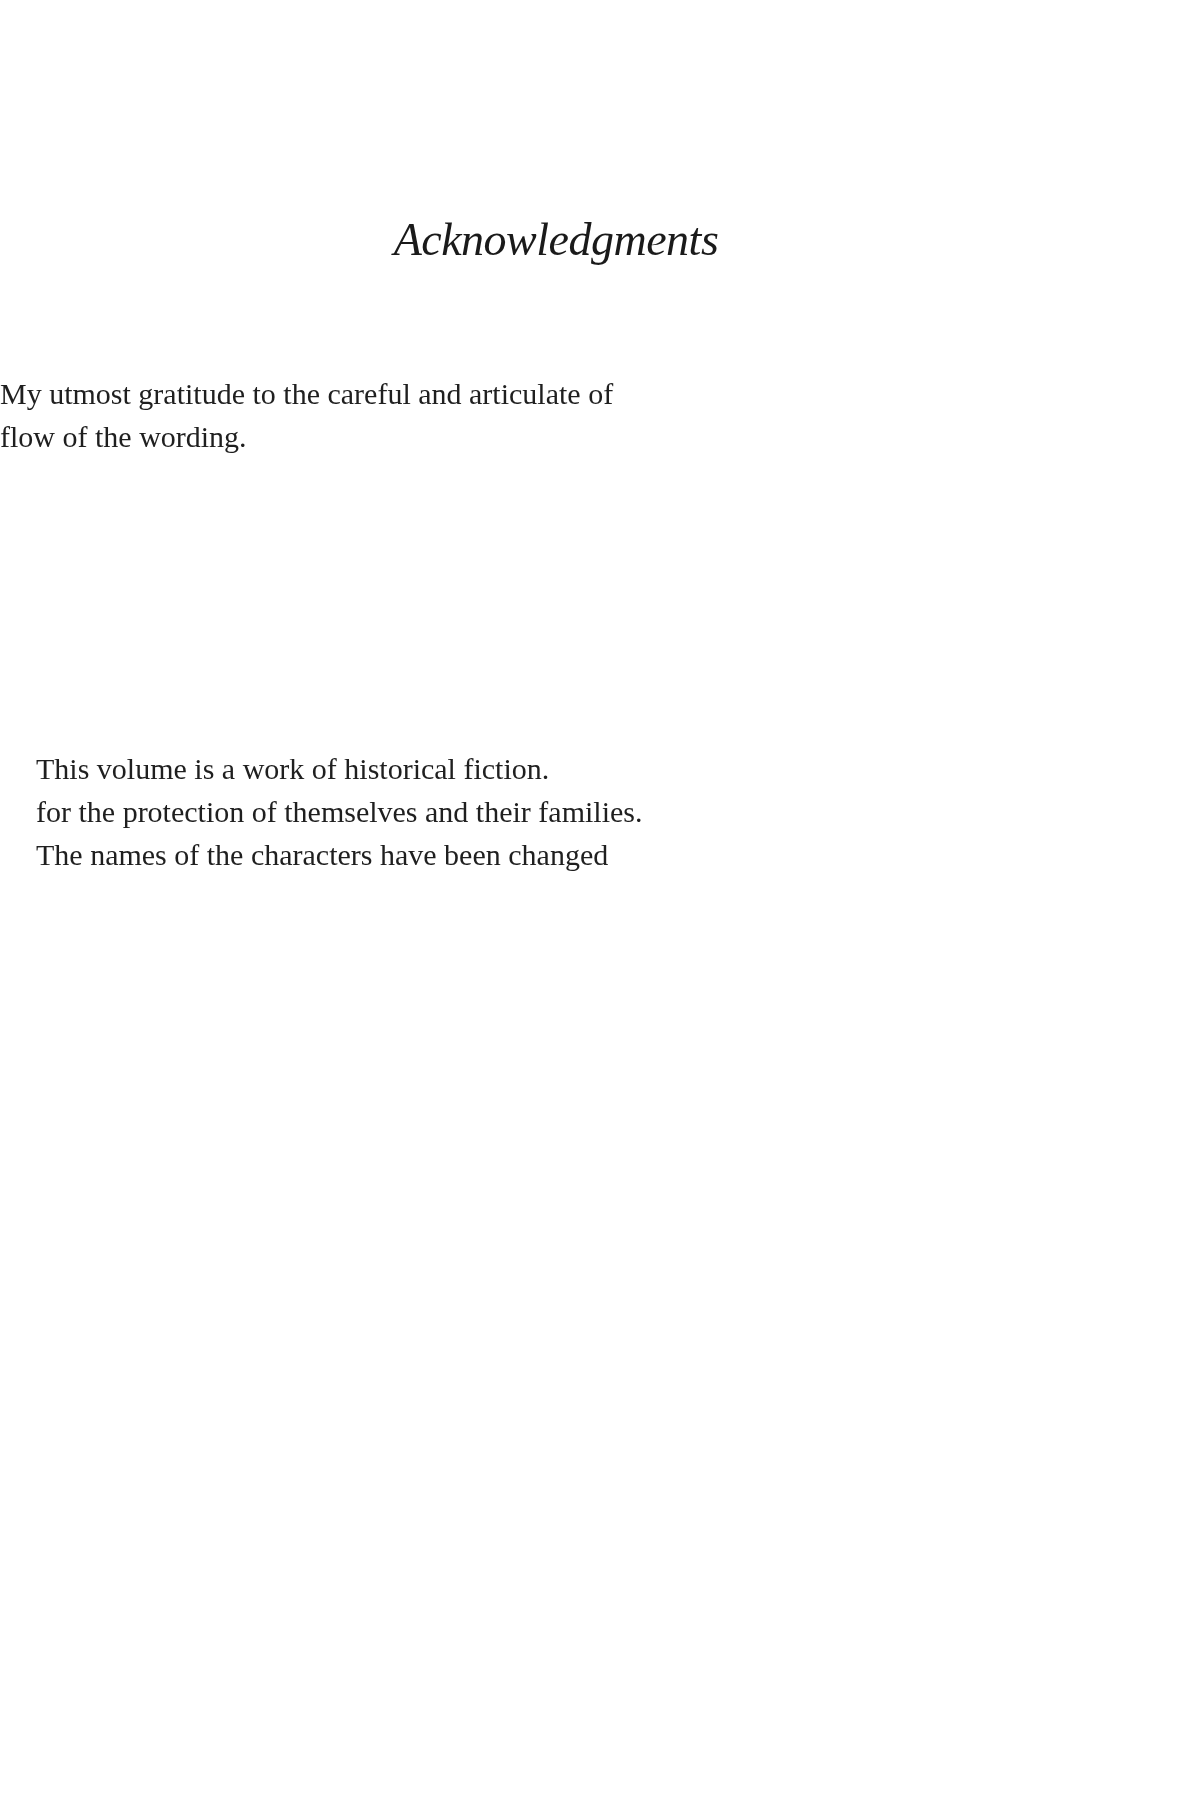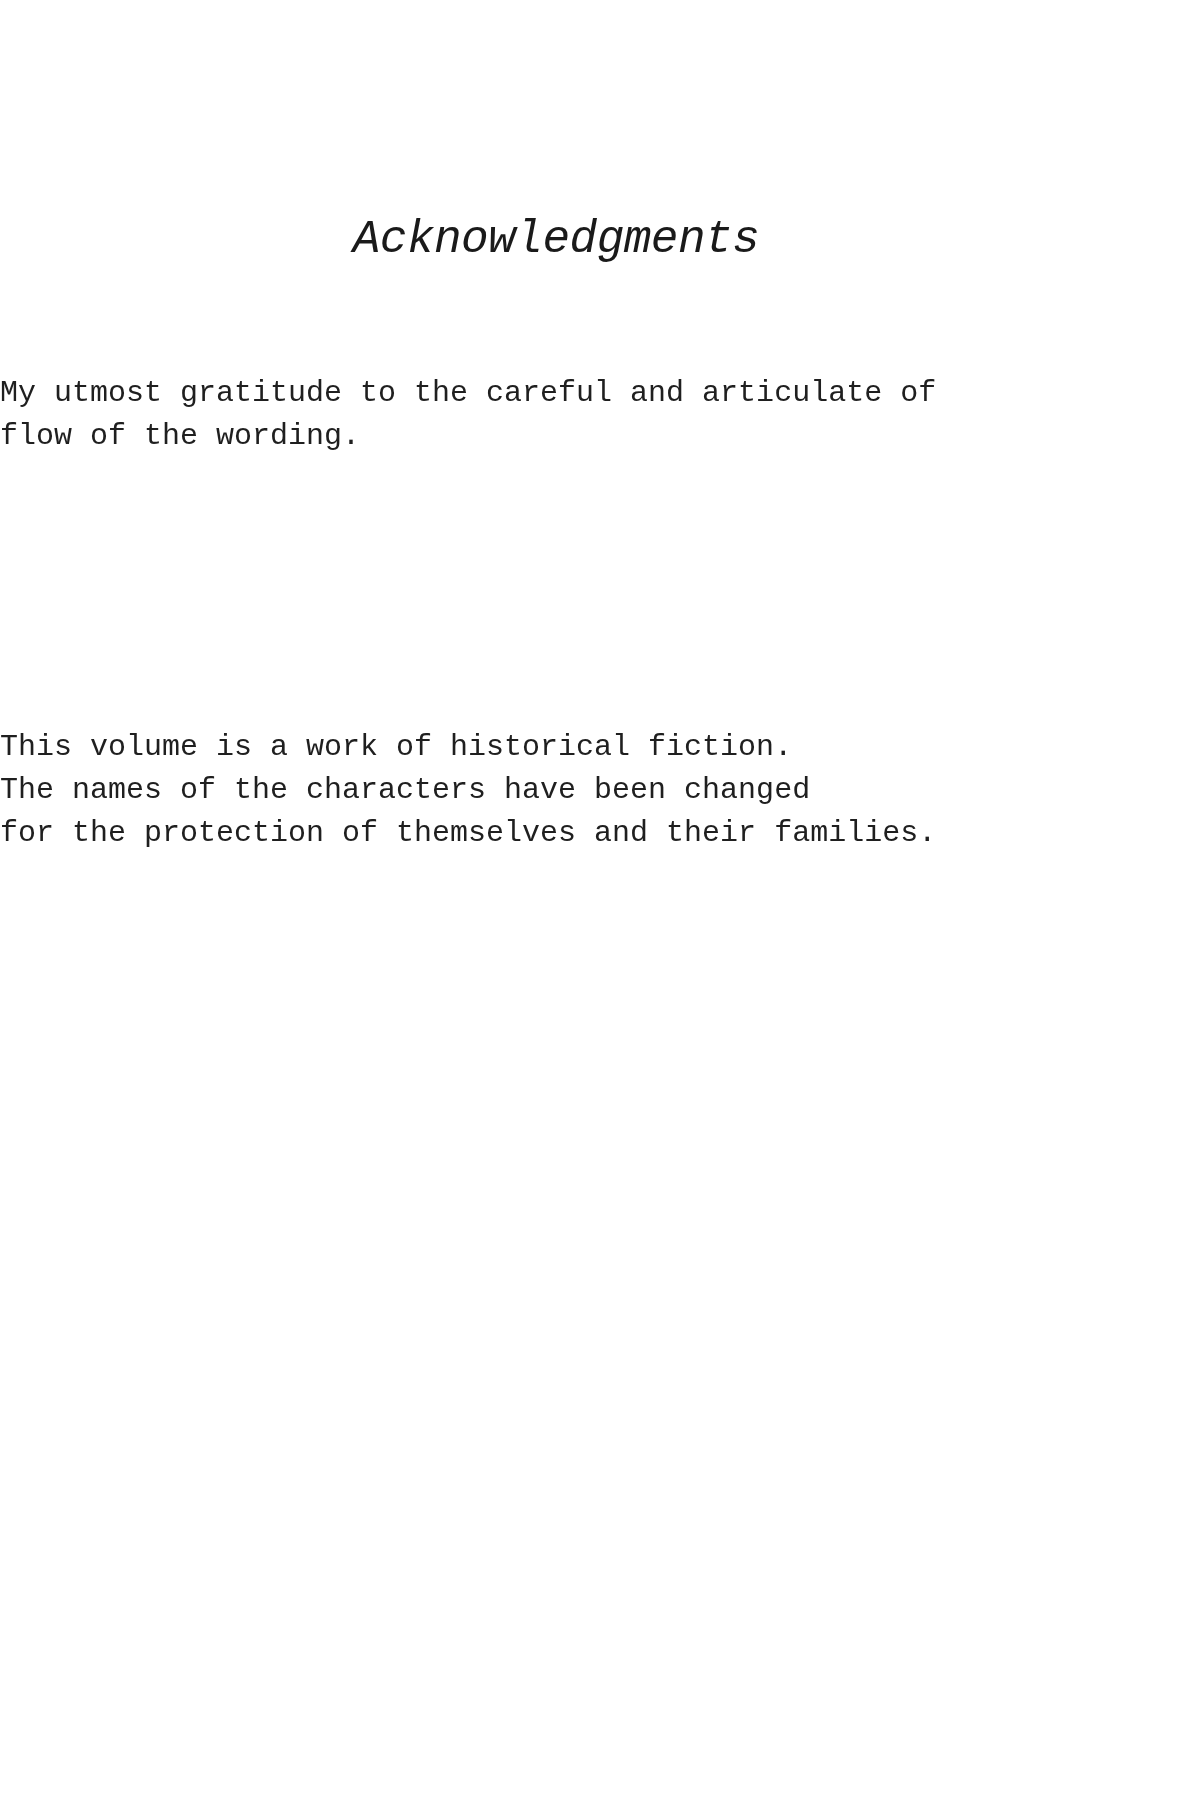--- a/index.html
+++ b/index.html
@@ -14,21 +14,20 @@
       overflow: hidden;
       font-family: "Liberation Serif", "DejaVu Serif", serif;
       color: #1a1a1a;
     }
     .page {
       position: absolute;
       left: 0;
       top: 0;
       width: 1080px;
       height: 1800px;
-      font-family: Liberation Mono, monospace;
     }
     .title {
       position: absolute;
       left: 0;
       width: 1112px;
       top: 212px;
       text-align: center;
       font-style: italic;
       font-size: 46px;
       line-height: 56px;
@@ -41,31 +40,31 @@
       width: 1112px;
       font-size: 30px;
       line-height: 43px;
       color: #1f1f1f;
     }
     .block .line {
       display: block;
       white-space: nowrap;
     }
     .ack-block { top: 372px; }
-    .disclaimer-block { top: 726px; }
+    .disclaimer-block { top: 747px; margin-left: 36px; }
   </style>
 </head>
 <body>
 
 <div class="page">
   <h1 class="title" style="margin:0;font-weight:normal;">Acknowledgments</h1>
 
   <div class="block ack-block">
     <span class="line">My utmost gratitude to the careful and articulate of</span>
     <span class="line">flow of the wording.</span>
   </div>
 
   <div class="block disclaimer-block">
     <span class="line">This volume is a work of historical fiction.</span>
+    <span class="line">for the protection of themselves and their families.</span>
     <span class="line">The names of the characters have been changed</span>
-    <span class="line">for the protection of themselves and their families.</span>
   </div>
 </div>
 
 </body></html>

